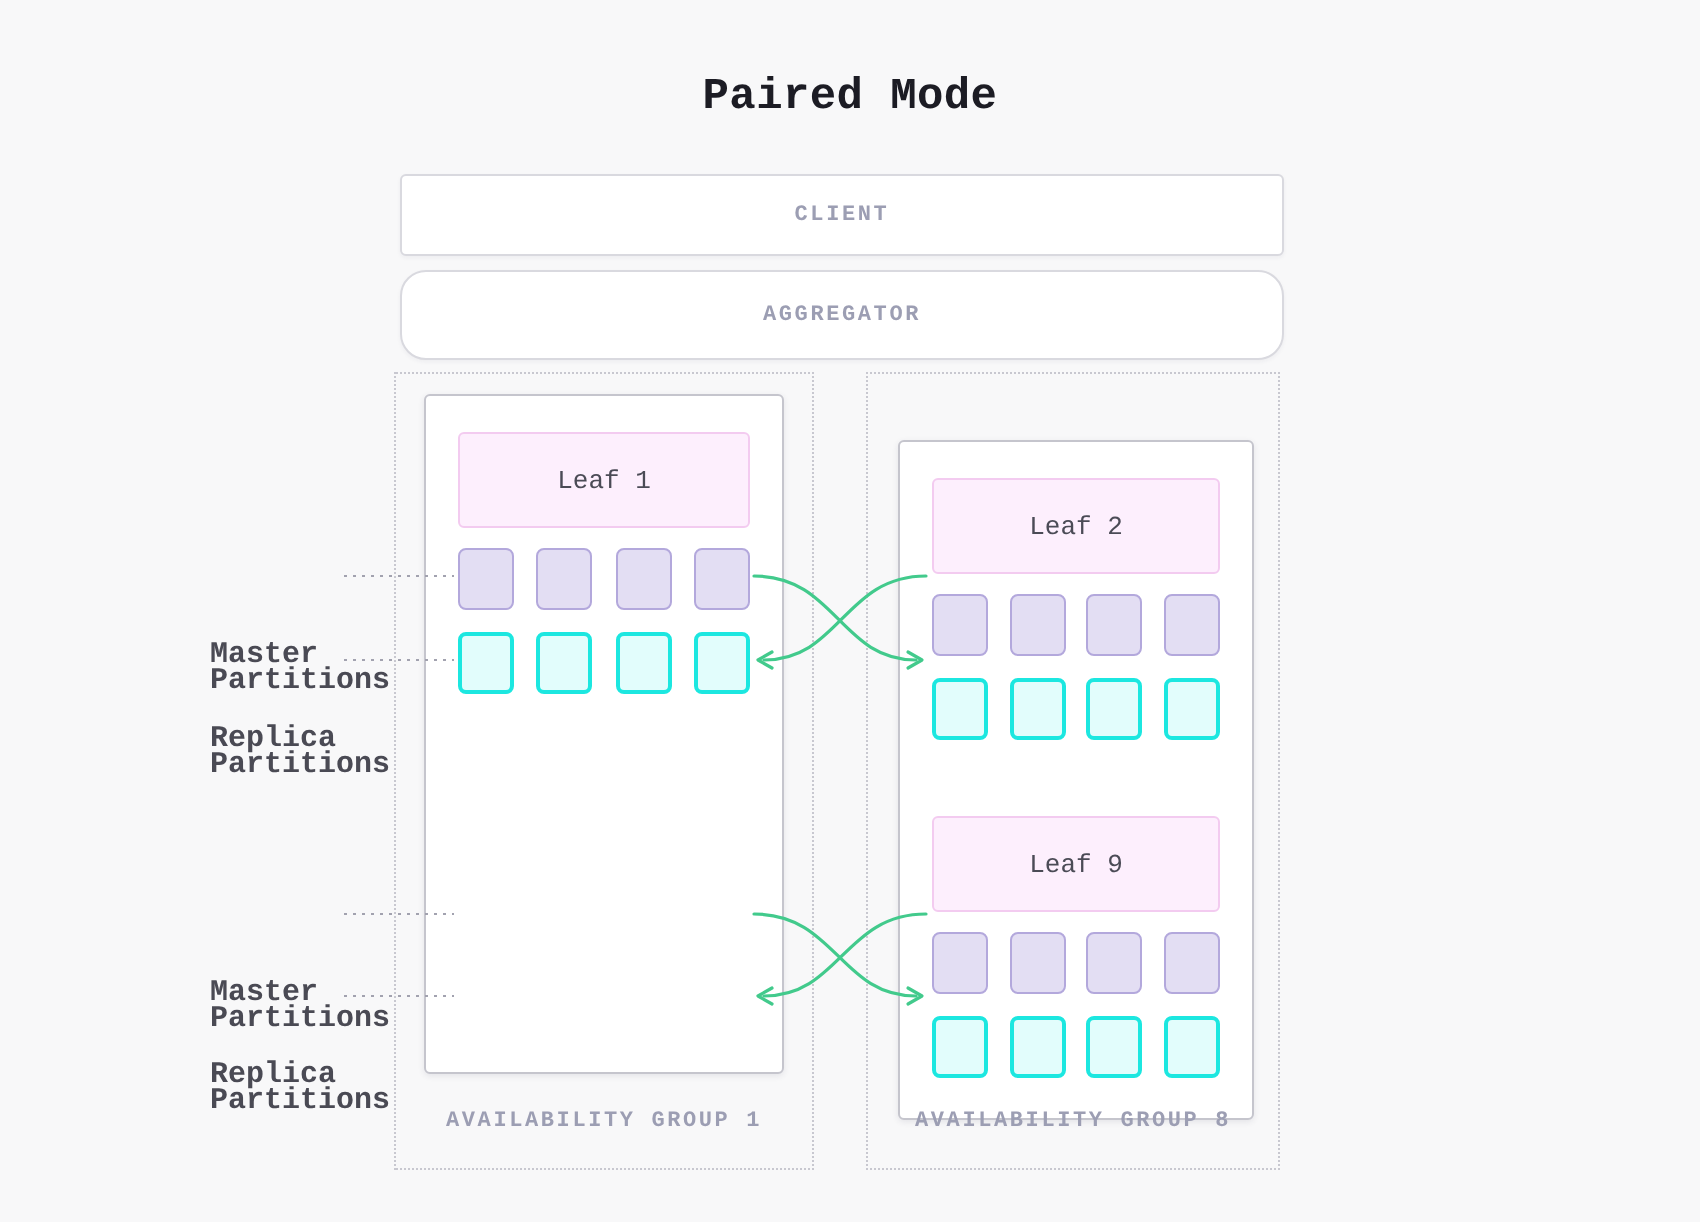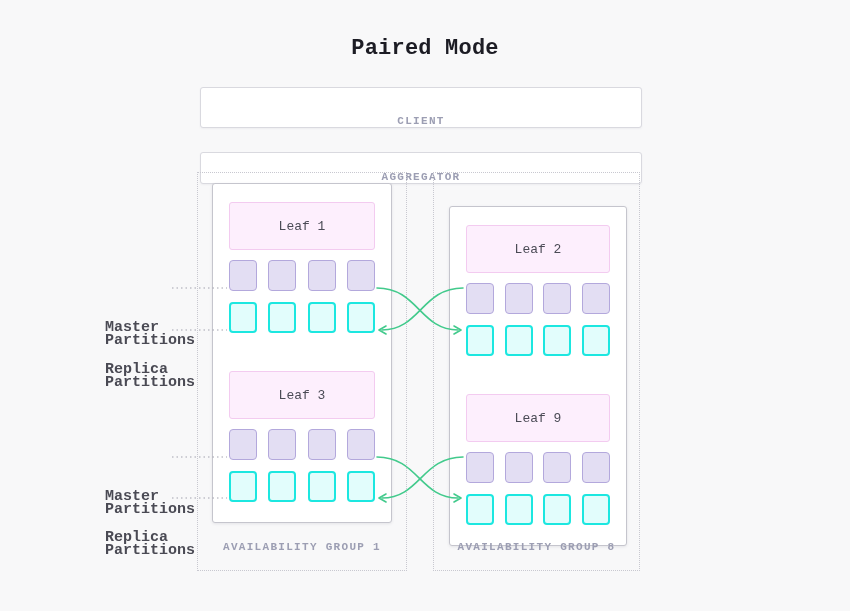--- a/index.html
+++ b/index.html
@@ -10,31 +10,31 @@
     overflow:hidden;
   }
   .title {
     position:absolute; top:36px; left:0; width:100%;
     text-align:center; font-size:22px; font-weight:700;
     color:#1c1c24; letter-spacing:.2px;
   }
   .stackbox {
     position:absolute; left:200px; width:442px; height:41px;
     background:#ffffff; border:1px solid #d9d9df; border-radius:3px;
-    display:flex; align-items:flex-end; justify-content:center;
+    display:flex; align-items:center; justify-content:center;
     box-sizing:border-box; box-shadow:0 1px 2px rgba(40,40,70,.05);
   }
   .stackbox.client { top:87px; }
-  .stackbox.aggregator { top:152px; height:32px; }
+  .stackbox.aggregator { top:135px; height:45px;border-radius:13px; }
   .caps {
     font-size:11px; font-weight:700; letter-spacing:1.3px;
     color:var(--caps-text,#9c9eb3); white-space:nowrap;
   }
   .group {
-    position:absolute; top:172px; height:399px;
+    position:absolute; top:186px; height:399px;
     border:1px dotted #c8c8d0; box-sizing:border-box;
   }
   .group.g1 { left:197px; width:210px; }
   .group.g2 { left:433px; width:207px; }
   .group-label {
     position:absolute; bottom:17px; left:0; width:100%; text-align:center;margin-top:36px;
   }
   .leafbox {
     position:absolute; top:10px; height:340px; background:#ffffff;
     border:1px solid #c5c5cd; border-radius:3px; box-sizing:border-box;
@@ -92,35 +92,20 @@
   </div>
 
   <div class="stackbox aggregator">
     <span class="caps">AGGREGATOR</span>
   </div>
 
   <div class="group g1">
     <div class="leafbox">
       <div class="leaf-section first">
         <div class="leaf-header">Leaf 1</div>
-        <div class="prow master">
-            <div class="sq master"></div>
-            <div class="sq master"></div>
-            <div class="sq master"></div>
-            <div class="sq master"></div>
-          </div>
-        <div class="prow replica">
-            <div class="sq replica"></div>
-            <div class="sq replica"></div>
-            <div class="sq replica"></div>
-            <div class="sq replica"></div>
-          </div>
-      </div>
-      <div class="leaf-section second">
-        <div class="leaf-header">Leaf 3</div>
         <div class="prow master">
             <div class="sq master"></div>
             <div class="sq master"></div>
             <div class="sq master"></div>
             <div class="sq master"></div>
           </div>
         <div class="prow replica">
             <div class="sq replica"></div>
             <div class="sq replica"></div>
             <div class="sq replica"></div>

